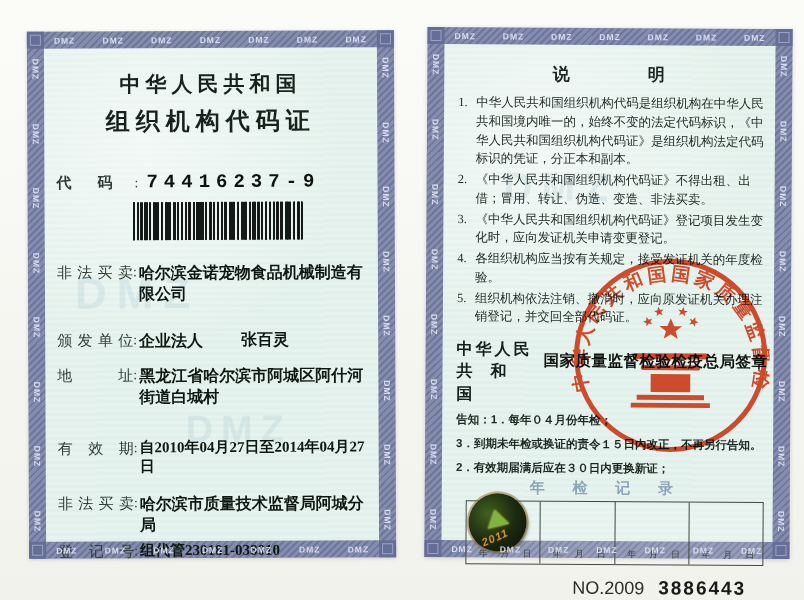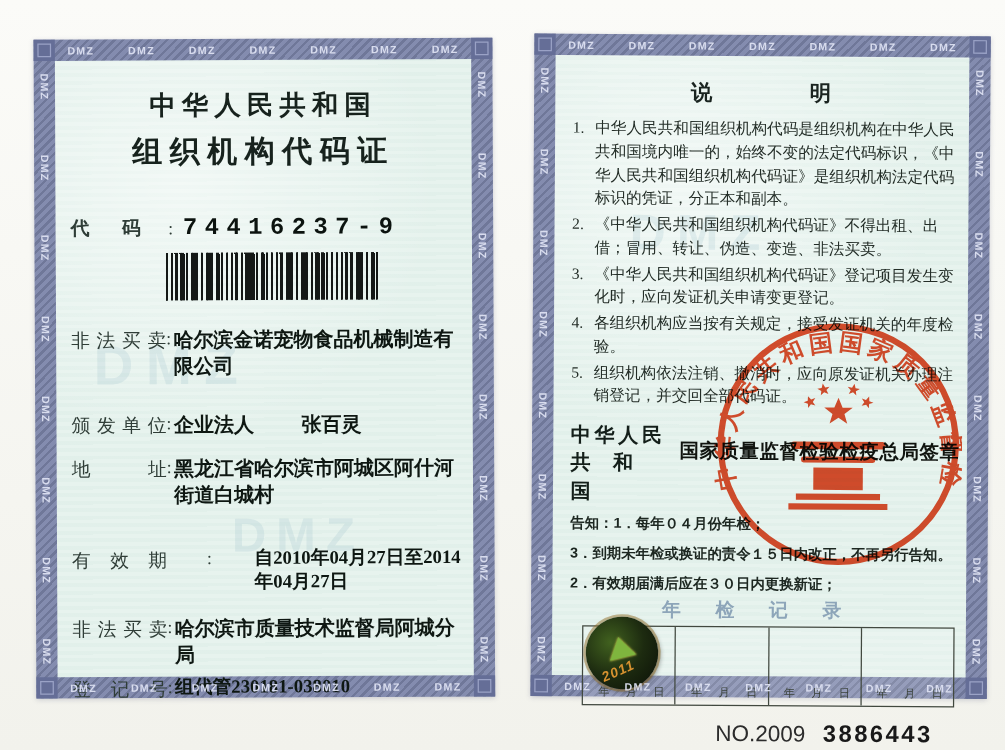--- a/index.html
+++ b/index.html
@@ -57,21 +57,21 @@
 
   .fields{margin:22px 6px 0 12px;}
   .field{display:flex;align-items:flex-start;}
   .f-label{flex:0 0 76px;text-align:justify;text-align-last:justify;font-size:15px;color:#2f3d37;padding-top:1px;}
   .f-colon{color:#2f3d37;font-size:14px;margin:0 2px 0 0;padding-top:2px;}
   .f-value{font-weight:bold;font-size:16px;color:#0e1712;line-height:1.32;max-width:232px;}
   .f-extra{font-weight:bold;font-size:16px;color:#0e1712;margin-left:38px;}
   .m-name{margin-bottom:26px;}
   .m-type{margin-bottom:14px;}
   .m-addr{margin-bottom:30px;}
-  .m-valid{margin-bottom:16px;gap:32px;}
+  .m-valid{margin-bottom:16px;}
   .m-issuer{margin-bottom:6px;}
   .f-value.small{font-size:15px;letter-spacing:0;}
 
   
   .rp-heading{text-align:center;margin-top:18px;font-weight:bold;font-size:17px;color:#1a2420;white-space:pre;letter-spacing:2px;}
   .notes{margin:8px 10px 0 14px;}
   .note{display:flex;font-size:12.5px;line-height:1.5;color:#232d27;margin-bottom:2px;}
   .note-num{flex:0 0 18px;}
   .note-text{flex:1;}
 

